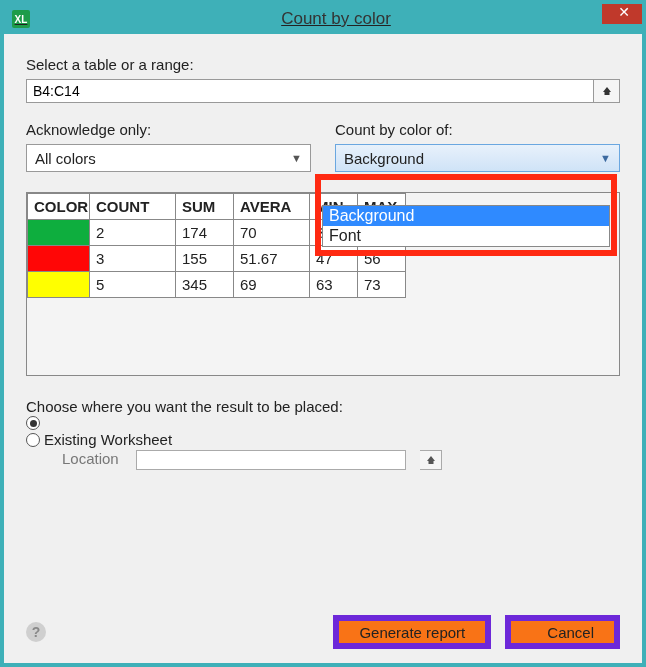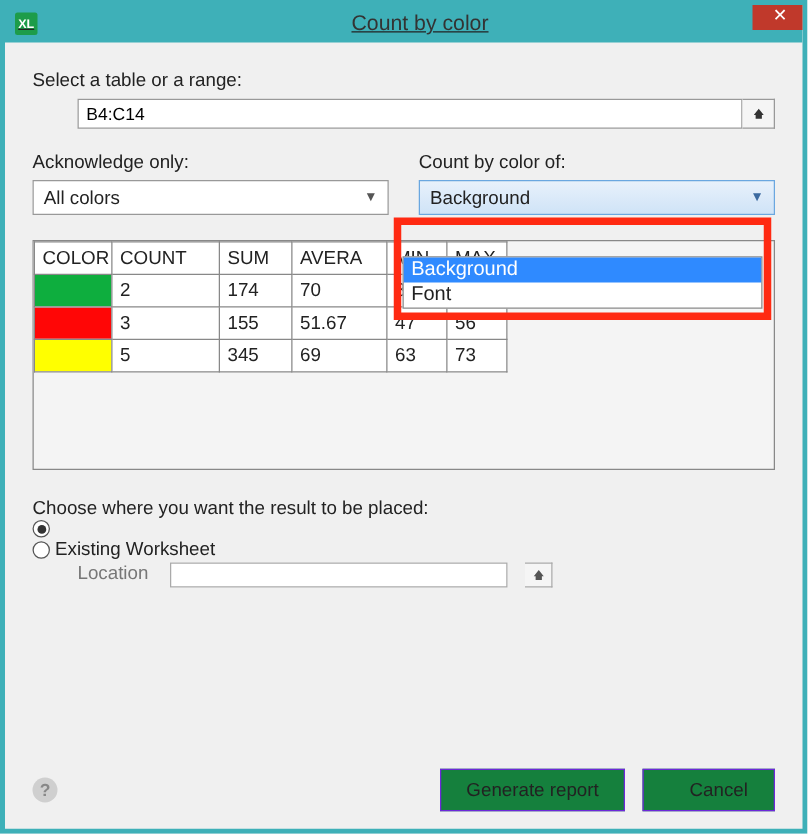--- a/index.html
+++ b/index.html
@@ -46,21 +46,20 @@
     cursor: pointer;
   }
   .body {
     padding: 22px 22px 10px 22px;
     position: relative;
   }
   .label { font-size: 15px; margin-bottom: 6px; display: block; }
   .range-row {
     display: flex;
     margin-bottom: 18px;
-    margin-left: 36px;
   }
   .range-input {
     flex: 1;
     height: 24px;
     border: 1px solid #999;
     background: #fff;
     padding: 2px 6px;
     font-size: 14px;
   }
   .select-range-btn {
@@ -129,21 +128,21 @@
     background: #fff;
     font-size: 15px;
   }
   table.data th, table.data td {
     border: 1px solid #888;
     text-align: left;
     height: 26px;
     padding: 0 6px;
     font-weight: normal;
   }
-  table.data th { font-weight: normal; }
+  table.data th { font-weight: bold; }
   .color-cell { padding: 0 !important; }
   .swatch { width: 100%; height: 100%; display: block; }
   td.sel { background: #2f8aff; color: #fff; }
 
   .placement {
     margin-top: 22px;
     font-size: 15px;
   }
   .radio-row {
     display: flex;
@@ -188,22 +187,22 @@
   .help {
     width: 20px; height: 20px; border-radius: 50%;
     background: #cfcfcf; color: #888;
     display: flex; align-items: center; justify-content: center;
     font-weight: bold; font-size: 14px;
     cursor: pointer;
   }
   .footer .spacer { flex: 1; }
   .btn {
     height: 34px;
-    border: 1px solid #6d28d9;
-    background: #15803d;
+    border: 6px solid #6d28d9;
+    background: #f97316;
     font-size: 15px;
     padding: 0 20px;
     margin-left: 14px;
     cursor: pointer;
     display: inline-flex; align-items: center; justify-content: center;
   }
   .btn:first-of-type { min-width: 160px; }
   .btn:last-of-type { min-width: 106px; padding-left: 36px; }
   .up-arrow-svg { width: 10px; height: 10px; }
 </style>

